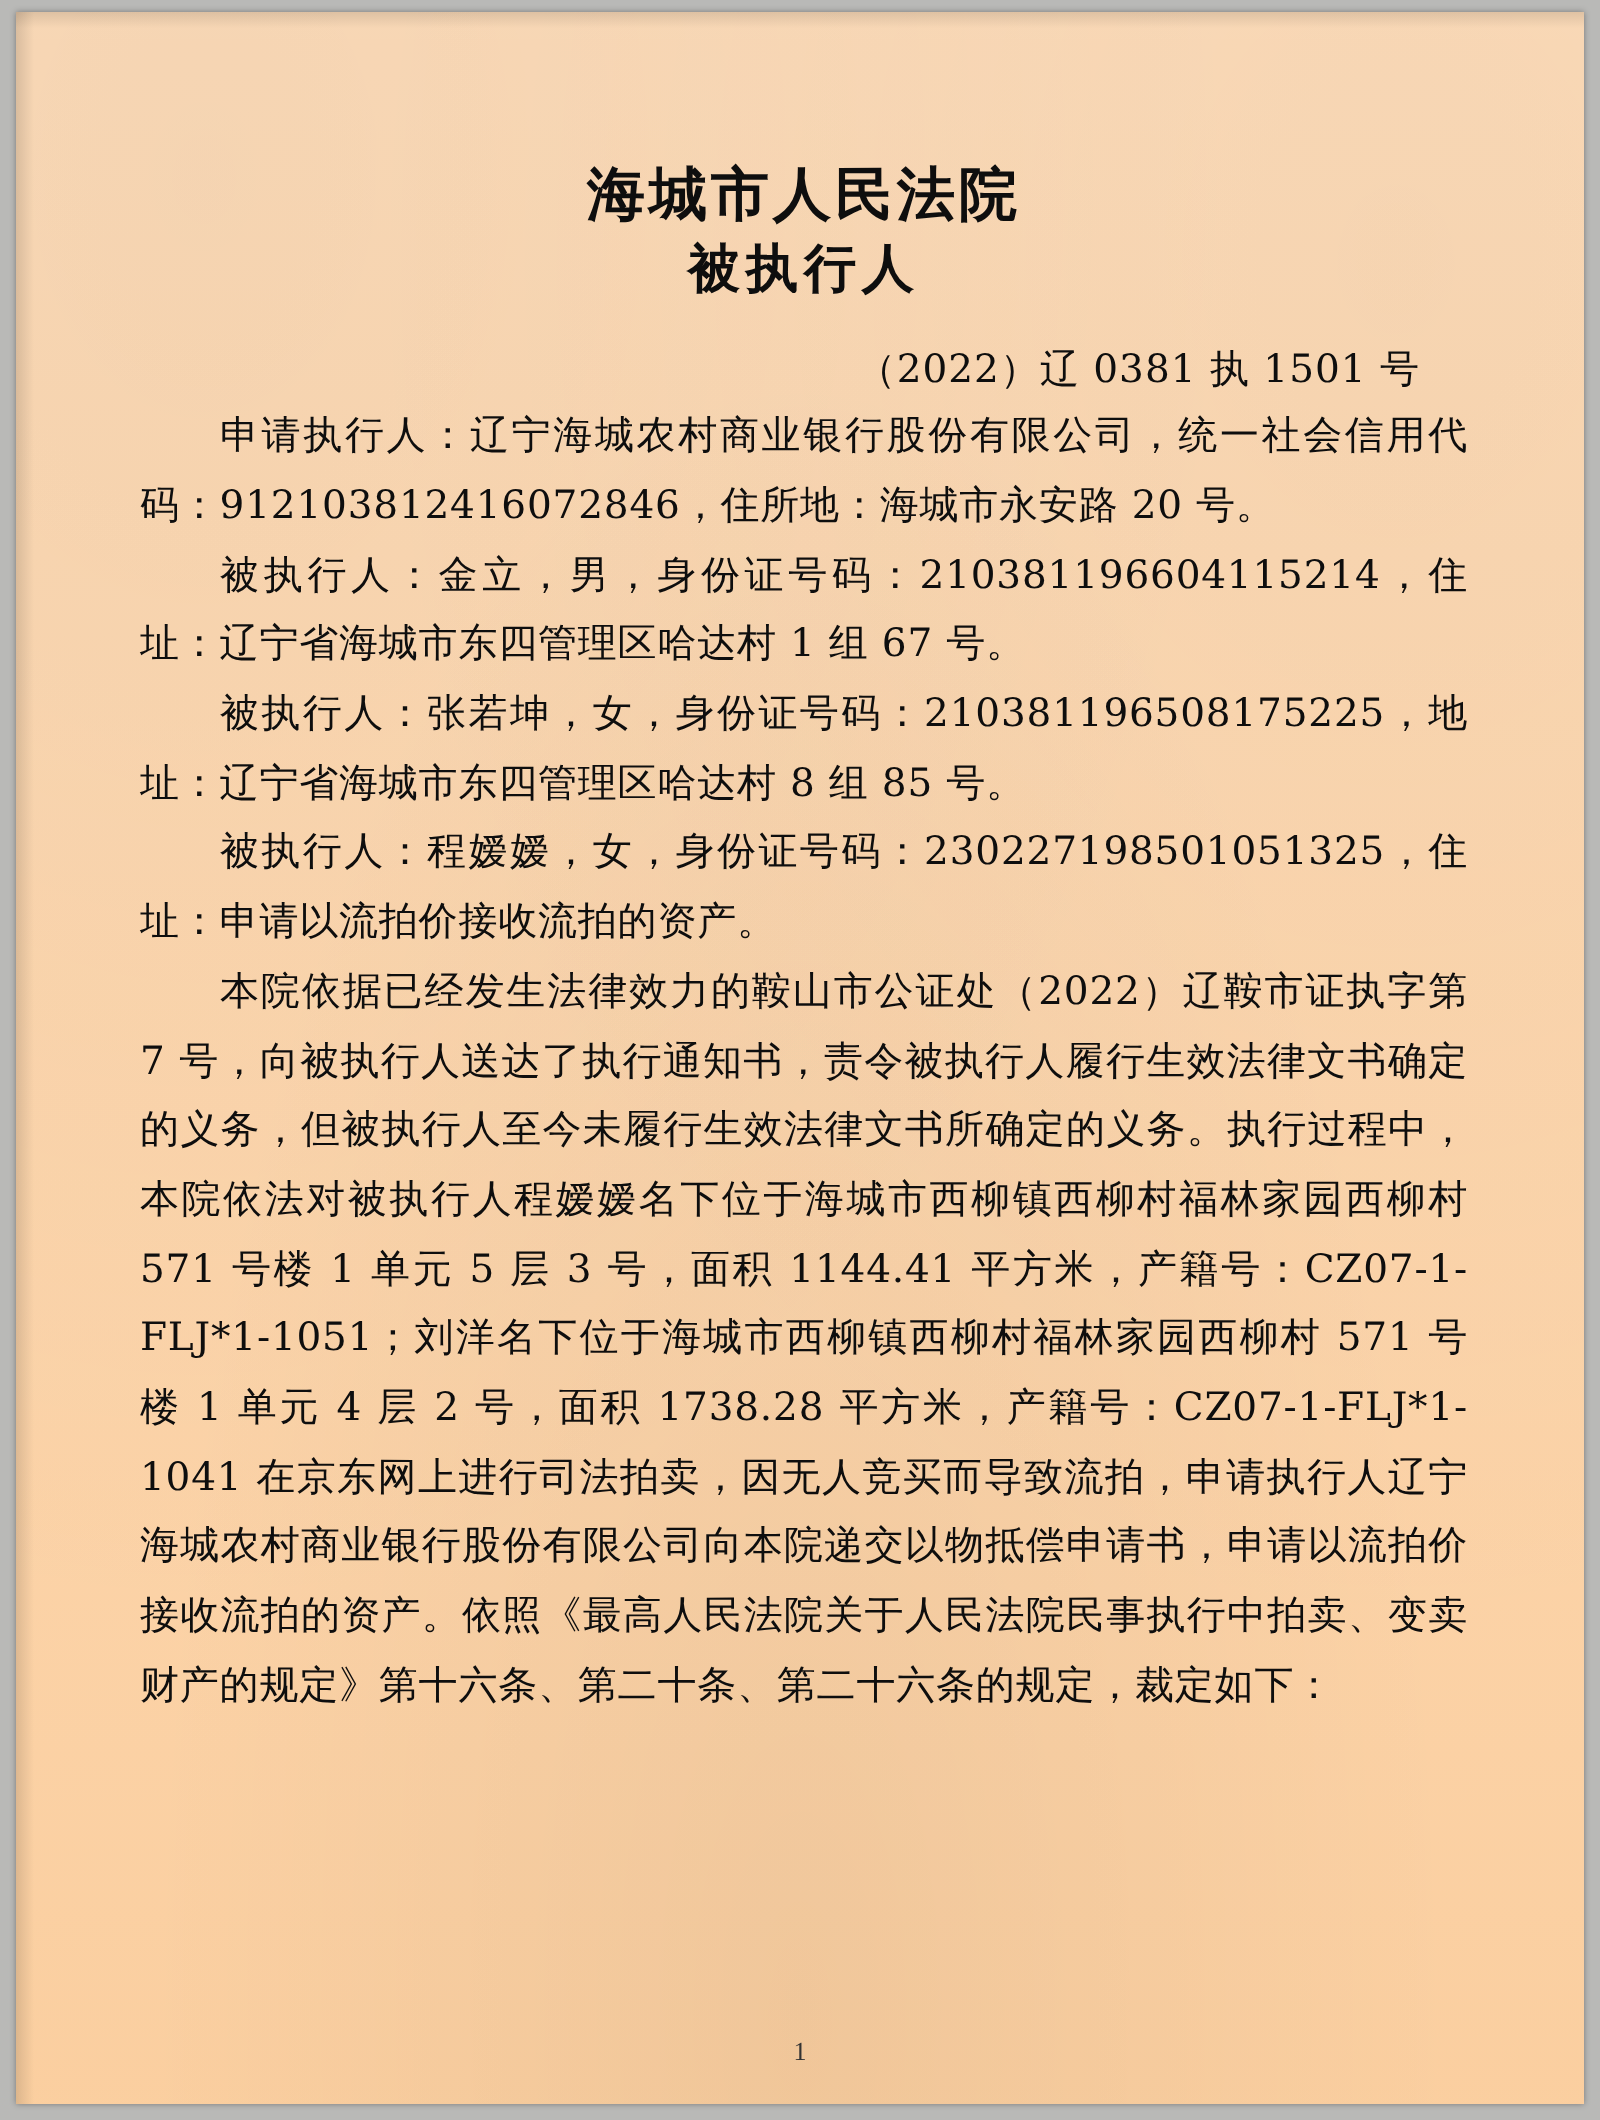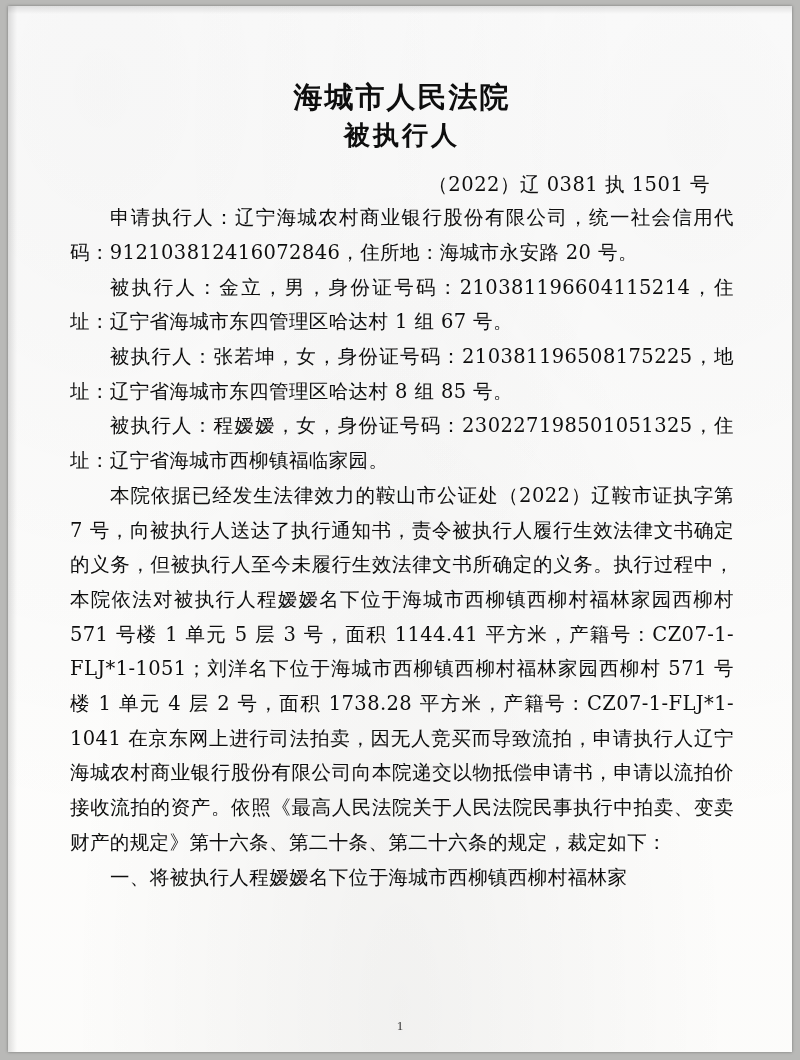--- a/index.html
+++ b/index.html
@@ -12,21 +12,21 @@
     background: #b9b9b7;
     font-family: "DejaVu Serif", "Liberation Serif", serif;
     overflow: hidden;
   }
   .page {
     position: absolute;
     left: 8px;
     top: 6px;
     width: 784px;
     height: 1046px;
-    background: #ffffff;
+    background: #fdba74;
     box-shadow: 0 0 3px rgba(0,0,0,0.35);
   }
   
   .page::before {
     content: "";
     position: absolute;
     left: 0; top: 0; right: 0; bottom: 0;
     background:
       radial-gradient(ellipse at 12% 8%, rgba(0,0,0,0.035), rgba(0,0,0,0) 55%),
       radial-gradient(ellipse at 88% 12%, rgba(0,0,0,0.03), rgba(0,0,0,0) 55%),
@@ -108,20 +108,19 @@
 
     <div class="doc-title">海城市人民法院</div>
     <div class="doc-subtitle">被执行人</div>
     <div class="case-no">（2022）辽 0381 执 1501 号</div>
 
     <div class="spacer-sm"></div>
 
     <p class="body-text indent">申请执行人：辽宁海城农村商业银行股份有限公司，统一社会信用代码：912103812416072846，住所地：海城市永安路 20 号。</p>
     <p class="body-text indent">被执行人：金立，男，身份证号码：210381196604115214，住址：辽宁省海城市东四管理区哈达村 1 组 67 号。</p>
     <p class="body-text indent">被执行人：张若坤，女，身份证号码：210381196508175225，地址：辽宁省海城市东四管理区哈达村 8 组 85 号。</p>
-    <p class="body-text indent">被执行人：程嫒嫒，女，身份证号码：230227198501051325，住址：辽宁省海城市西柳镇福临家园。</p>
+    <p class="body-text indent">被执行人：程嫒嫒，女，身份证号码：230227198501051325，住址：申请以流拍价接收流拍的资产。</p>
     <p class="body-text indent">本院依据已经发生法律效力的鞍山市公证处（2022）辽鞍市证执字第 7 号，向被执行人送达了执行通知书，责令被执行人履行生效法律文书确定的义务，但被执行人至今未履行生效法律文书所确定的义务。执行过程中，本院依法对被执行人程嫒嫒名下位于海城市西柳镇西柳村福林家园西柳村 571 号楼 1 单元 5 层 3 号，面积 1144.41 平方米，产籍号：CZ07-1-FLJ*1-1051；刘洋名下位于海城市西柳镇西柳村福林家园西柳村 571 号楼 1 单元 4 层 2 号，面积 1738.28 平方米，产籍号：CZ07-1-FLJ*1-1041 在京东网上进行司法拍卖，因无人竞买而导致流拍，申请执行人辽宁海城农村商业银行股份有限公司向本院递交以物抵偿申请书，申请以流拍价接收流拍的资产。依照《最高人民法院关于人民法院民事执行中拍卖、变卖财产的规定》第十六条、第二十条、第二十六条的规定，裁定如下：</p>
-    <p class="body-text indent">一、将被执行人程嫒嫒名下位于海城市西柳镇西柳村福林家</p>
 
   </div>
 
   <div class="page-number">1</div>
 </div>
 
 </body></html>

